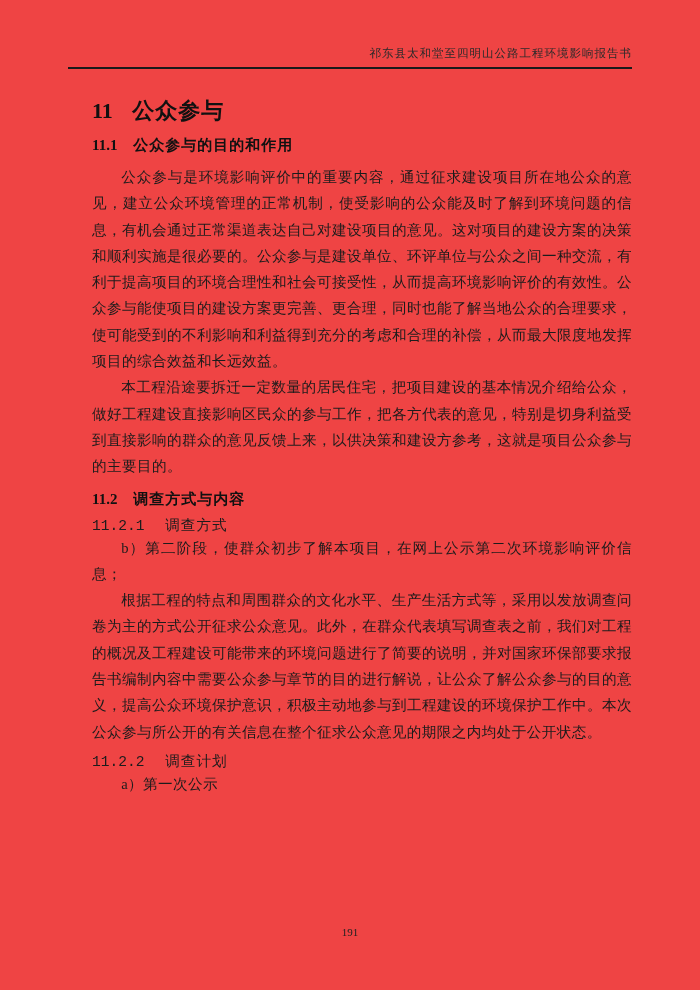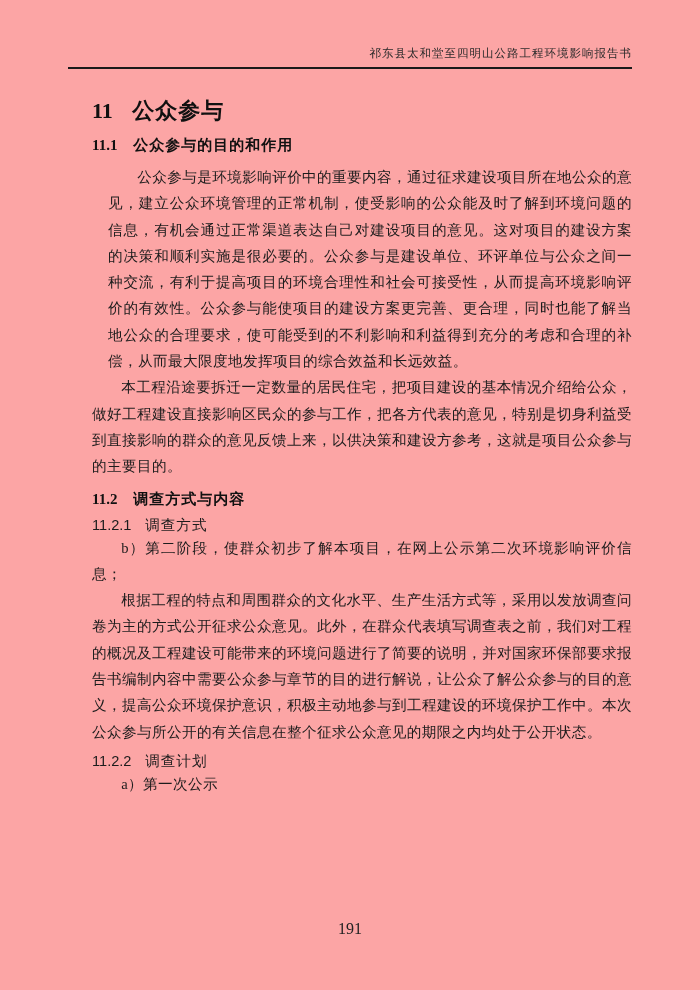--- a/index.html
+++ b/index.html
@@ -2,21 +2,21 @@
 <html><head>
 <meta charset="utf-8">
 <style>
   * { margin: 0; padding: 0; box-sizing: border-box; }
   html, body { background: #888; }
   .page {
     position: relative;
     width: 700px;
     height: 990px;
     margin: 0 auto;
-    background: #fca5a5;
+    background: #ef4444;
     font-family: "Liberation Serif", "DejaVu Serif", serif;
     color: #1c1c1c;
     overflow: hidden;
   }
   .content {
     position: absolute;
     left: 92px;
     right: 68px;
     top: 0;
   }
@@ -51,40 +51,40 @@
     color: #111;
   }
   .h2 .sec-num { margin-right: 12px; }
   .h3 {
     margin-top: 7px;
     font-size: 14.6px;
     font-weight: normal;
     color: #1c1c1c;
   }
   .h3 .sec-num {
-    font-family: Liberation Sans, sans-serif;
-    margin-right: 10px;
+    font-family: Liberation Mono, monospace;
+    margin-right: 17px;
   }
   .h3 .sec-title { letter-spacing: 1px; }
   .para {
     font-size: 14.6px;
     line-height: 26.3px;
     text-align: justify;
     text-indent: 2em;
     letter-spacing: 0.4px;
     margin-top: 0;
   }
-  .para.first { margin-top: 9px; margin-left: 16px; }
+  .para.first { margin-top: 9px; }
   .footer {
     position: absolute;
     bottom: 52px;
     left: 0;
     right: 0;
     text-align: center;
-    font-size: 16px;
+    font-size: 11px;
     color: #222;
   }
 </style>
 </head>
 <body>
 
 <div class="page">
   <div class="content">
 
     <div class="running-head">

